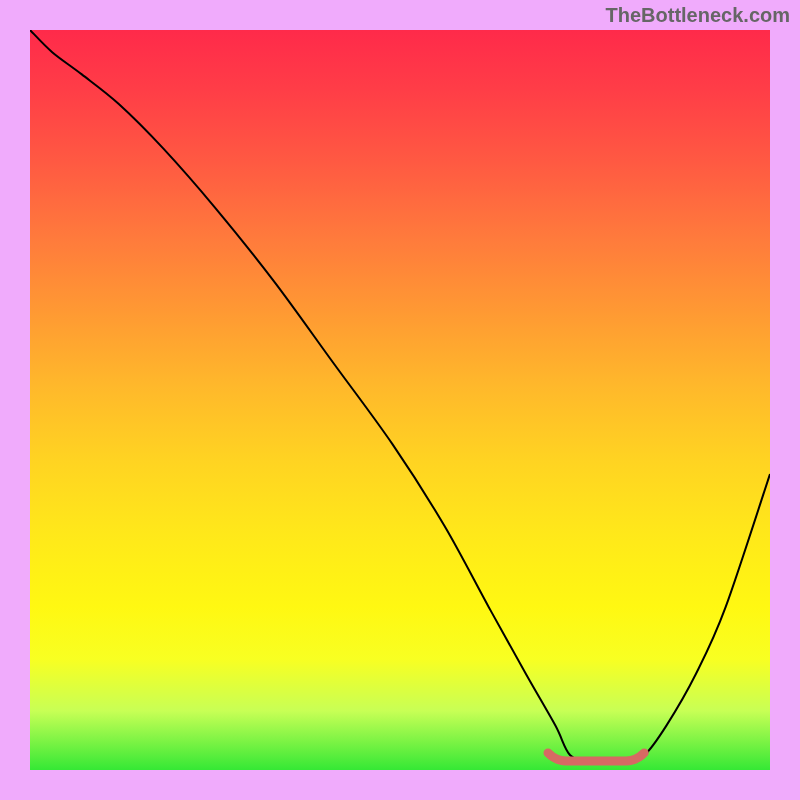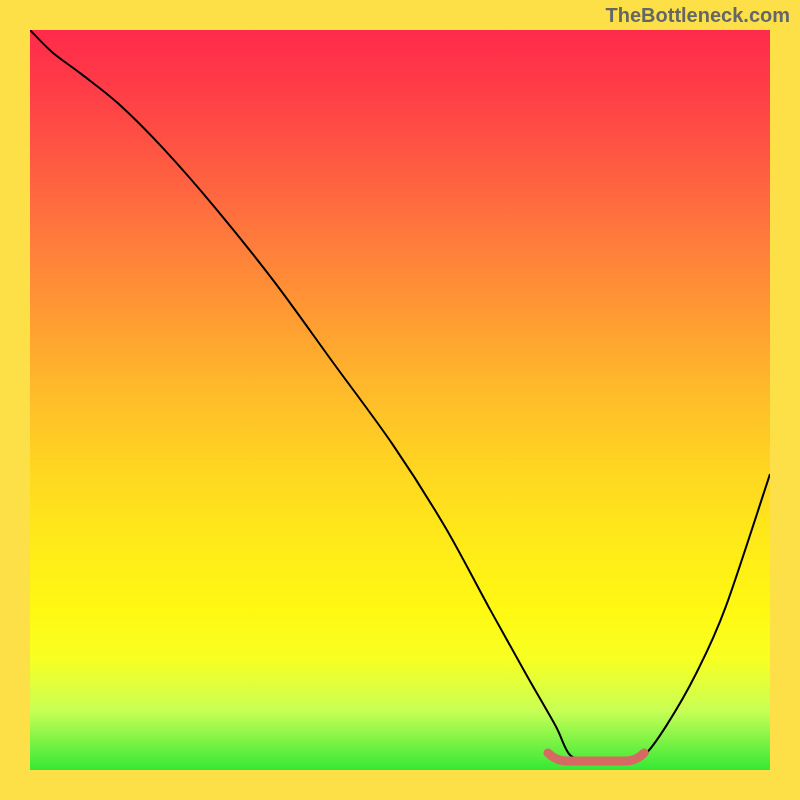--- a/index.html
+++ b/index.html
@@ -8,21 +8,21 @@
     width: 800px;
     height: 800px;
     background: #000;
     font-family: Arial, Helvetica, sans-serif;
     overflow: hidden;
   }
   .container {
     position: relative;
     width: 800px;
     height: 800px;
-    background: #fde047;
+    background: #f0abfc;
   }
   .watermark {
     position: absolute;
     top: 4px;
     right: 10px;
     font-size: 20px;
     font-weight: bold;
     color: #666666;
     z-index: 10;
   }

